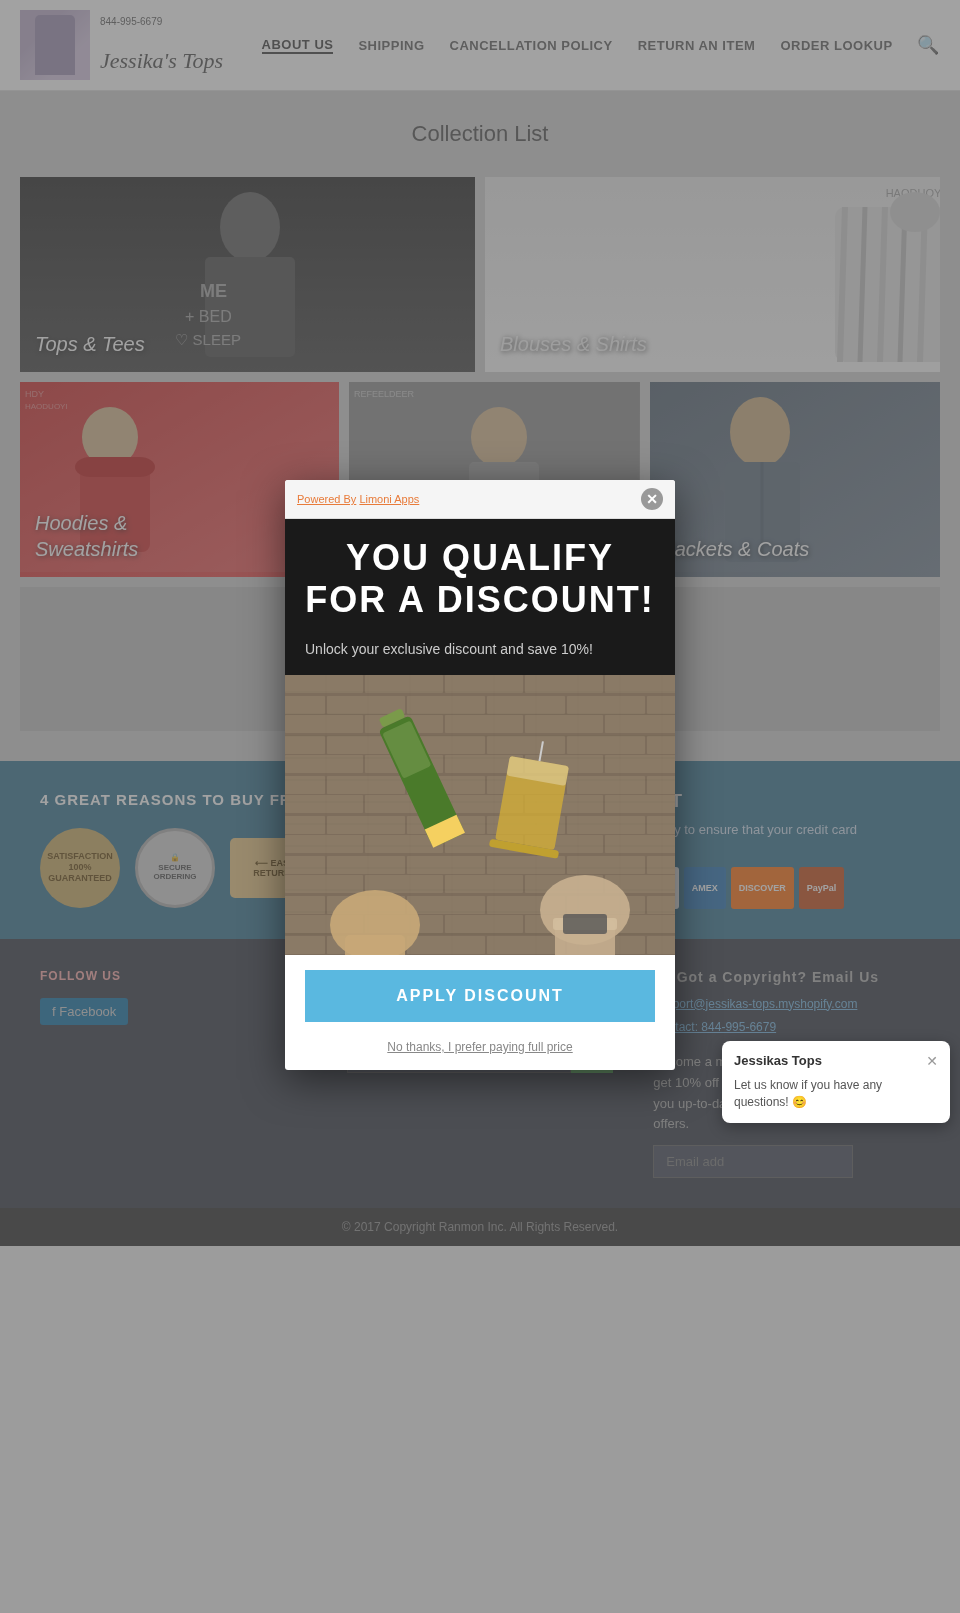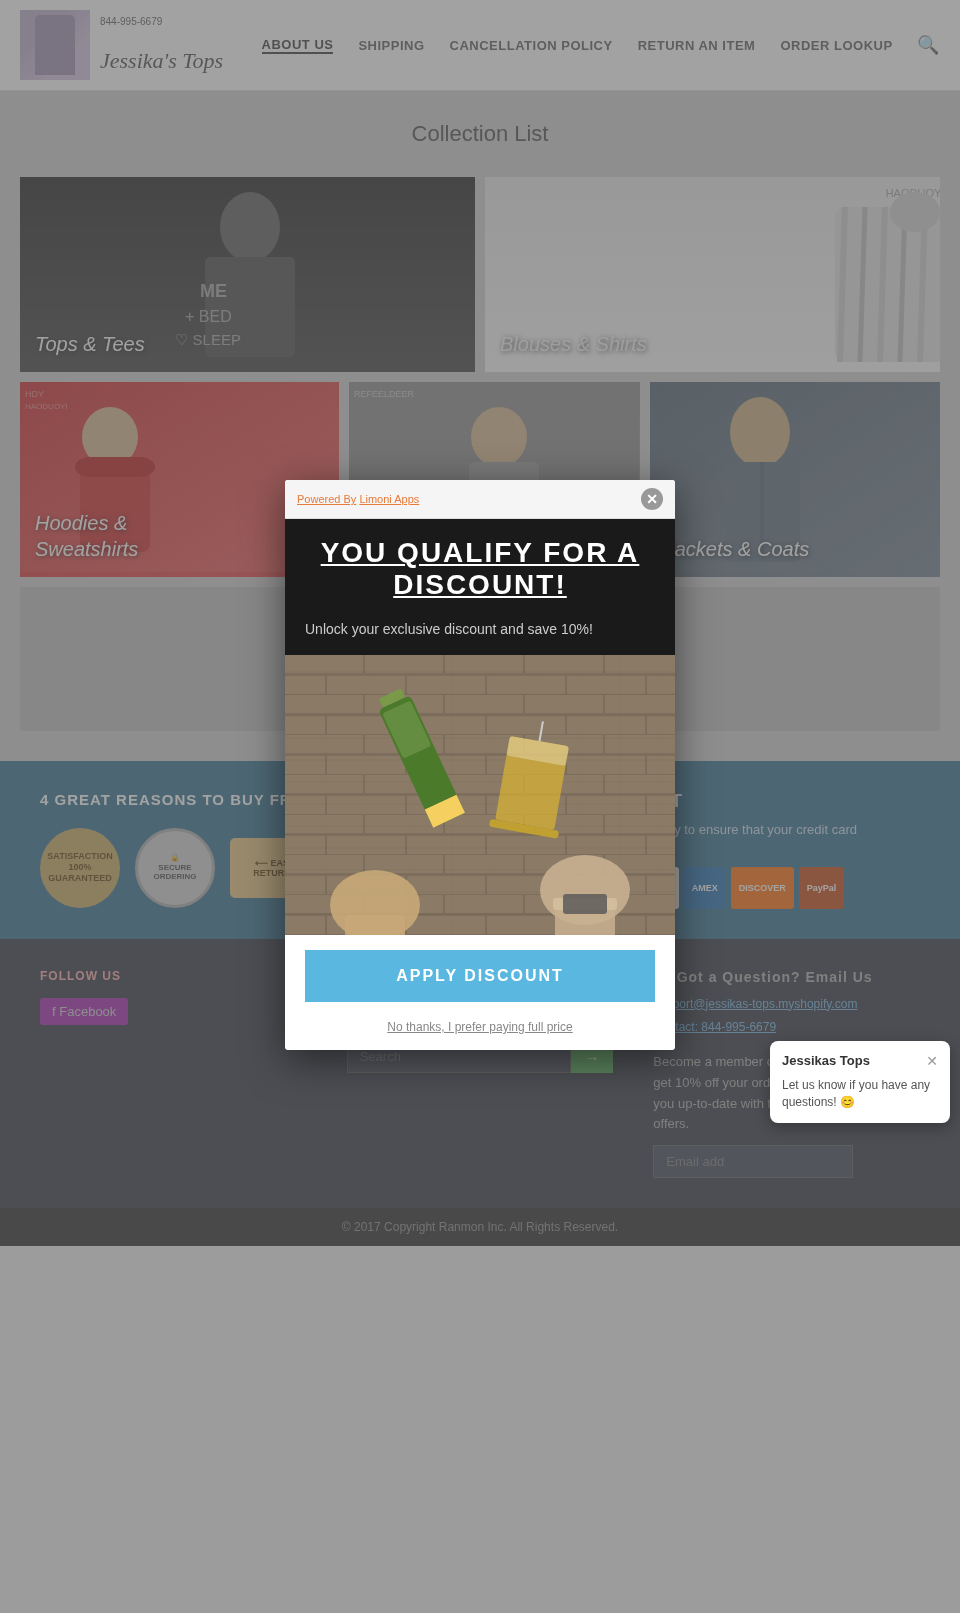--- a/index.html
+++ b/index.html
@@ -41,21 +41,21 @@
     .payment-badge.mc { color: #c00; }
     .payment-badge.amex { background: #1a6ab0; color: #fff; }
     .payment-badge.discover { background: #ff6600; color: #fff; }
     .payment-badge.paypal { background: #c2410c; color: #fff; }
 
     
     .footer-dark { background: #2a2f3a; padding: 30px 40px; display: flex; gap: 40px; }
     .footer-col { flex: 1; }
     .footer-col h4 { color: #fca5a5; font-size: 12px; letter-spacing: 1px; margin-bottom: 15px; font-weight: 700; }
     .footer-col a { display: block; color: #ccc; font-size: 13px; text-decoration: none; margin-bottom: 8px; }
-    .fb-btn { display: flex; align-items: center; gap: 8px; background: #a21caf; color: #fff; padding: 6px 12px; border-radius: 3px; font-size: 13px; width: fit-content; text-decoration: none; }
+    .fb-btn { display: flex; align-items: center; gap: 8px; background: #0369a1; color: #fff; padding: 6px 12px; border-radius: 3px; font-size: 13px; width: fit-content; text-decoration: none; }
     .search-row { display: flex; margin-top: 10px; }
     .search-input { flex: 1; padding: 8px 12px; font-size: 13px; border: 1px solid #555; background: #3a4050; color: #ccc; outline: none; }
     .search-btn { background: #4caf50; color: #fff; border: none; padding: 8px 14px; cursor: pointer; font-size: 14px; }
     .footer-contact h4 { color: #aaa; font-size: 14px; margin-bottom: 10px; }
     .footer-contact .email-link { color: #6ab0e0; font-size: 12px; text-decoration: underline; line-height: 1.6; }
     .footer-contact p { color: #aaa; font-size: 13px; margin-top: 15px; line-height: 1.6; }
     .jessika-link { color: #6ab0e0; text-decoration: underline; }
     .email-input-row { margin-top: 10px; }
     .email-input { background: #3a4050; border: 1px solid #555; color: #aaa; padding: 8px 12px; font-size: 13px; width: 200px; outline: none; }
     .footer-bottom { background: #222; padding: 12px; text-align: center; color: #888; font-size: 12px; }
@@ -63,30 +63,30 @@
     
     .page-overlay { position: absolute; top: 0; left: 0; right: 0; bottom: 0; background: rgba(100,100,100,0.6); z-index: 100; }
 
     
     .popup { position: absolute; top: 480px; left: 50%; transform: translateX(-50%); width: 390px; background: #fff; z-index: 200; border-radius: 3px; overflow: hidden; box-shadow: 0 10px 40px rgba(0,0,0,0.5); }
     .popup-header { background: #f5f5f5; padding: 8px 12px; display: flex; justify-content: space-between; align-items: center; border-bottom: 1px solid #ddd; }
     .popup-powered { font-size: 11px; color: #888; }
     .popup-powered span { color: #e87b3a; text-decoration: underline; }
     .popup-close { width: 22px; height: 22px; background: #999; border-radius: 50%; display: flex; align-items: center; justify-content: center; color: #fff; font-size: 14px; cursor: pointer; font-weight: bold; }
     .popup-headline { background: #1a1a1a; color: #fff; text-align: center; padding: 18px 20px; }
-    .popup-headline h2 { font-size: 28px; font-weight: 900; letter-spacing: 2px; text-transform: uppercase; text-decoration: underline; }
+    .popup-headline h2 { font-size: 36px; font-weight: 900; letter-spacing: 2px; text-transform: uppercase; }
     .popup-subtext { background: #1a1a1a; color: #ccc; text-align: left; padding: 0 20px 15px; font-size: 14px; line-height: 1.5; }
     .popup-image { width: 100%; height: 280px; background: linear-gradient(to bottom right, #5a6a7a, #8a7a6a); display: flex; align-items: center; justify-content: center; overflow: hidden; position: relative; }
     .brick-bg { position: absolute; top: 0; left: 0; right: 0; bottom: 0; background: repeating-linear-gradient(0deg, transparent, transparent 20px, rgba(0,0,0,0.1) 20px, rgba(0,0,0,0.1) 22px), repeating-linear-gradient(90deg, transparent, transparent 40px, rgba(0,0,0,0.05) 40px, rgba(0,0,0,0.05) 42px); background-color: #8a7a6a; }
     .popup-apply { background: #5ab8e0; color: #fff; width: calc(100% - 40px); margin: 15px 20px; padding: 17px; font-size: 16px; font-weight: 700; letter-spacing: 2px; border: none; cursor: pointer; text-align: center; display: block; text-transform: uppercase; }
     .popup-decline { text-align: center; padding-bottom: 15px; }
     .popup-decline a { color: #888; font-size: 12px; text-decoration: underline; cursor: pointer; }
 
     
-    .chat-widget { position: absolute; bottom: 490px; right: 10px; width: 180px; background: #fff; border-radius: 8px; box-shadow: 0 4px 15px rgba(0,0,0,0.3); z-index: 300; padding: 12px; }
+    .chat-widget { position: absolute; bottom: 490px; right: 10px; width: 228px; background: #fff; border-radius: 8px; box-shadow: 0 4px 15px rgba(0,0,0,0.3); z-index: 300; padding: 12px; }
     .chat-header { display: flex; justify-content: space-between; align-items: flex-start; margin-bottom: 8px; }
     .chat-brand { font-size: 13px; font-weight: bold; color: #333; }
     .chat-close { color: #999; font-size: 14px; cursor: pointer; }
     .chat-message { font-size: 12px; color: #555; line-height: 1.4; }
 
     
     .tops-bg { background: linear-gradient(to bottom, #1a1a1a 0%, #3a3a3a 100%); }
     .blouses-bg { background: linear-gradient(to bottom, #e8e8e8 0%, #f5f5f5 100%); }
 
     .collection-row { display: flex; gap: 10px; margin-bottom: 10px; }
@@ -264,21 +264,21 @@
   <div class="footer-col">
     <a>Contact Us</a>
     <a>Terms of Service</a>
     <a>Privacy Policy</a>
     <div class="search-row">
       <input class="search-input" type="text" placeholder="Search" style="">
       <button class="search-btn">→</button>
     </div>
   </div>
   <div class="footer-col footer-contact">
-    <h4>📞 <span>Got a Question? Email Us</span></h4>
+    <h4>📞 <span>Got a Copyright? Email Us</span></h4>
     <div class="email-link" style="display:block; color:#6ab0e0; font-size:12px; text-decoration:underline; word-break:break-all;">support@jessikas-tops.myshopify.com</div>
     <div class="email-link" style="display:block; color:#6ab0e0; font-size:12px; text-decoration:underline; margin-top:4px;">Contact: 844-995-6679</div>
     <p style="color:#aaa; font-size:13px; margin-top:15px; line-height:1.6;">
       Become a member of <span class="jessika-link">JESSIKA'S TOPS</span> and get 10% off your order today. Plus we'll keep you up-to-date with the latest products and offers.
     </p>
     <div class="email-input-row">
       <input class="email-input" type="text" placeholder="Email add" style="">
     </div>
   </div>
 </div>

